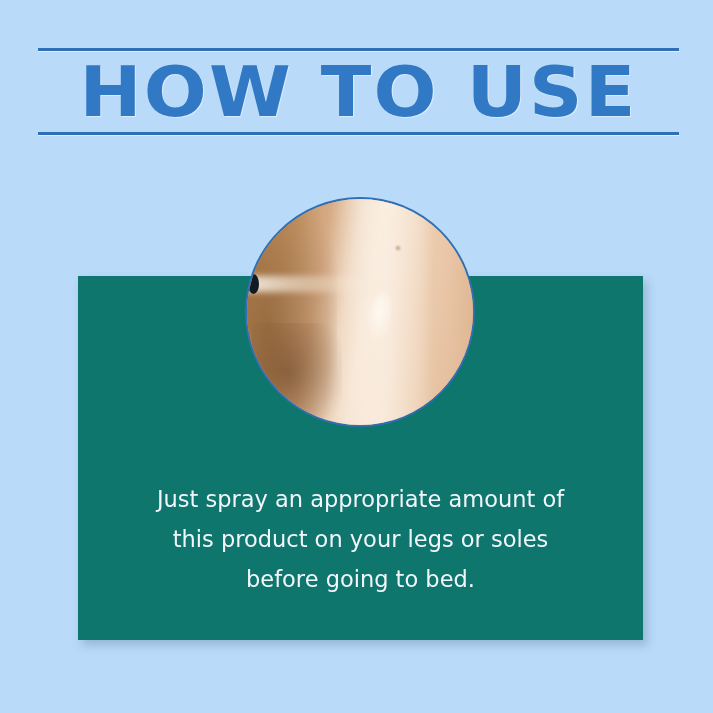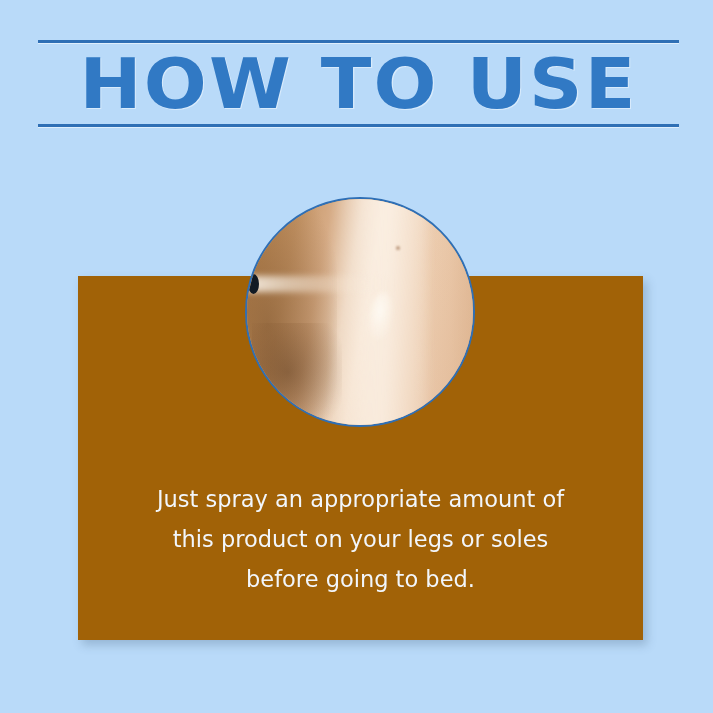--- a/index.html
+++ b/index.html
@@ -18,21 +18,21 @@
     position: relative;
     width: 713px;
     height: 713px;
     background: #b9daf9;
   }
 
   
   #header {
     position: absolute;
     left: 38px;
-    top: 40px;
+    top: 48px;
     width: 641px;
     height: 88px;
   }
   .rule {
     position: absolute;
     left: 0;
     width: 641px;
     height: 3px;
     background: #2f6fb5;
     box-shadow: 0 1px 0 rgba(255,255,255,0.55);
@@ -59,21 +59,21 @@
     text-shadow: 1px 1px 0 rgba(255,255,255,0.45);
   }
 
   
   #panel {
     position: absolute;
     left: 78px;
     top: 276px;
     width: 565px;
     height: 364px;
-    background: #a16207;
+    background: #0f766e;
     box-shadow: 4px 5px 9px rgba(60,90,120,0.28);
   }
 
   #panel-text {
     position: absolute;
     left: 58px;
     top: 180px;
     width: 449px;
     text-align: center;
     color: #f2f6fb;

